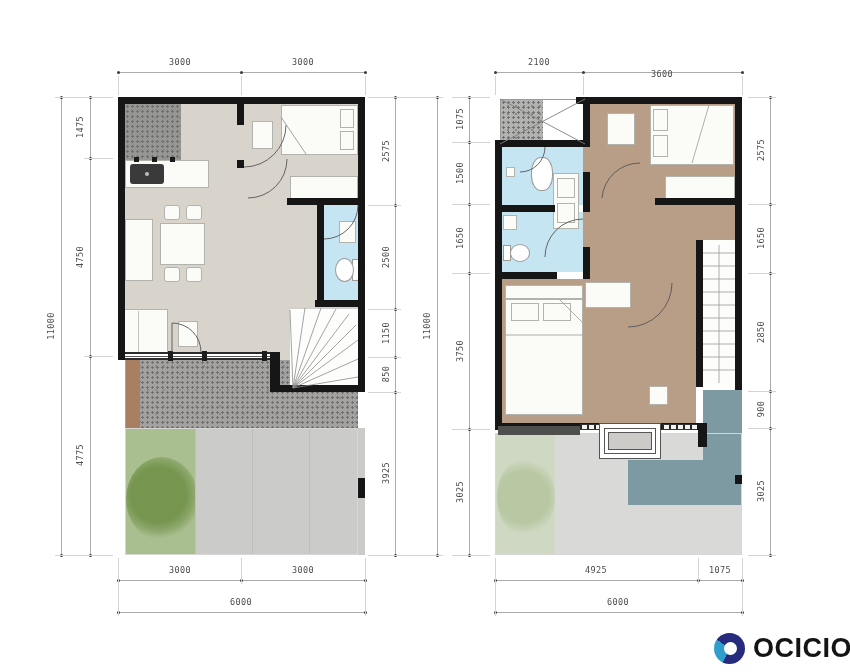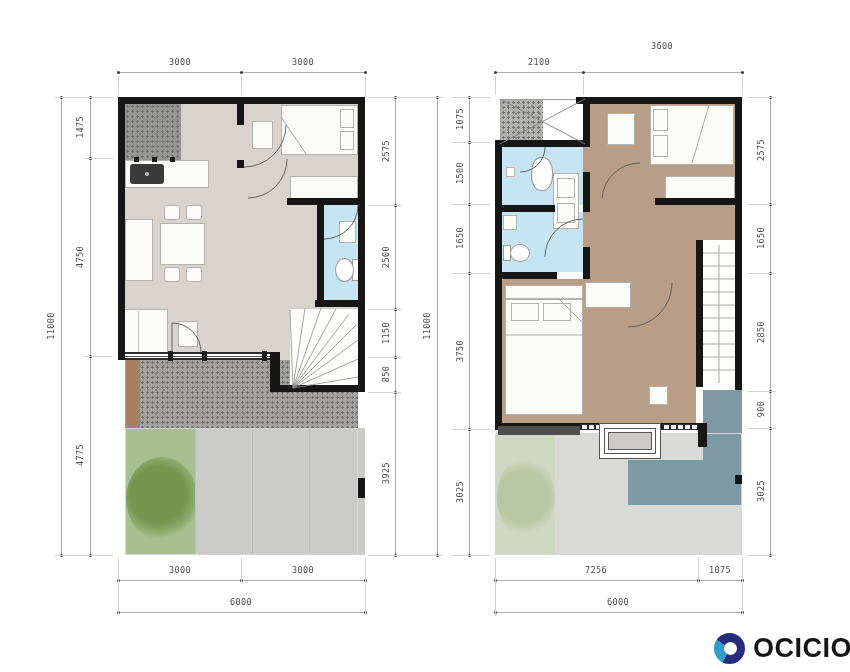--- a/index.html
+++ b/index.html
@@ -255,22 +255,22 @@
     <div class="ex" style="left:368px;top:555px;width:75px;height:1px"></div>
   </div>
 
   <div class="abs" style="inset:0">
     <div class="dl" style="left:495px;top:72px;width:247px;height:1px"></div>
     <div class="dl" style="left:495px;top:580px;width:247px;height:1px"></div>
     <div class="dl" style="left:495px;top:612px;width:247px;height:1px"></div>
     <div class="dl" style="left:469px;top:97px;width:1px;height:458px"></div>
     <div class="dl" style="left:770px;top:97px;width:1px;height:458px"></div>
     <span class="dim" style="left:539px;top:62px">2100</span>
-    <span class="dim" style="left:662px;top:46px">3600</span>
-    <span class="dim" style="left:596px;top:570px">7256</span>
+    <span class="dim" style="left:662px;top:74px">3600</span>
+    <span class="dim" style="left:596px;top:570px">4925</span>
     <span class="dim" style="left:720px;top:570px">1075</span>
     <span class="dim" style="left:618px;top:602px">6000</span>
     <span class="dimv" style="left:460px;top:119px">1075</span>
     <span class="dimv" style="left:460px;top:173px">1500</span>
     <span class="dimv" style="left:460px;top:238px">1650</span>
     <span class="dimv" style="left:460px;top:351px">3750</span>
     <span class="dimv" style="left:460px;top:492px">3025</span>
     <span class="dimv" style="left:761px;top:150px">2575</span>
     <span class="dimv" style="left:761px;top:238px">1650</span>
     <span class="dimv" style="left:761px;top:332px">2850</span>

